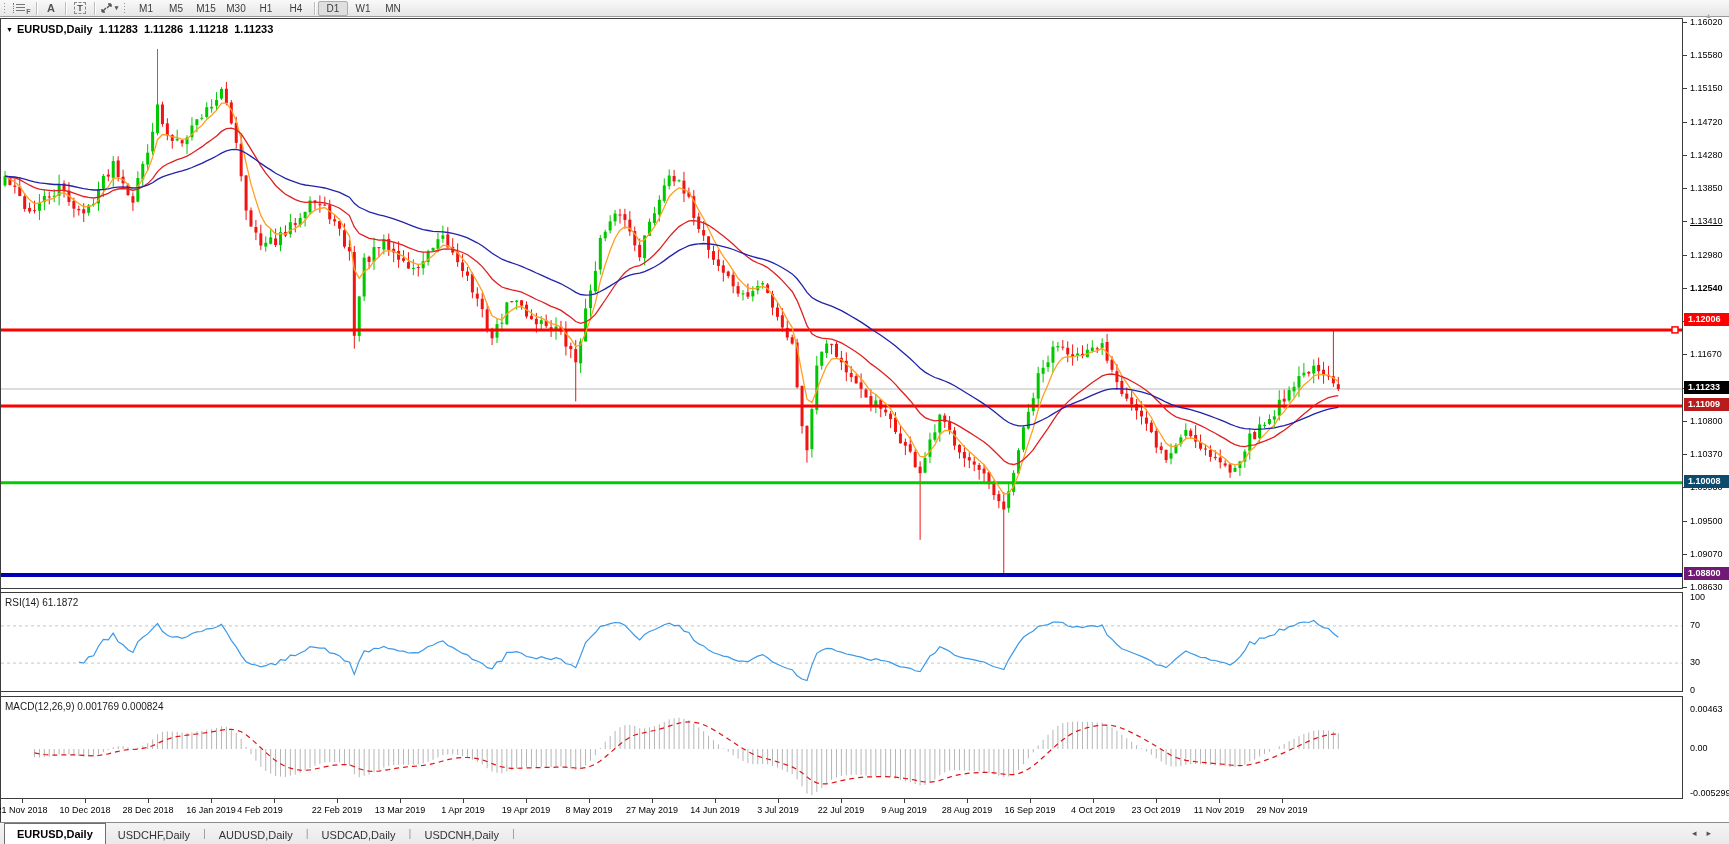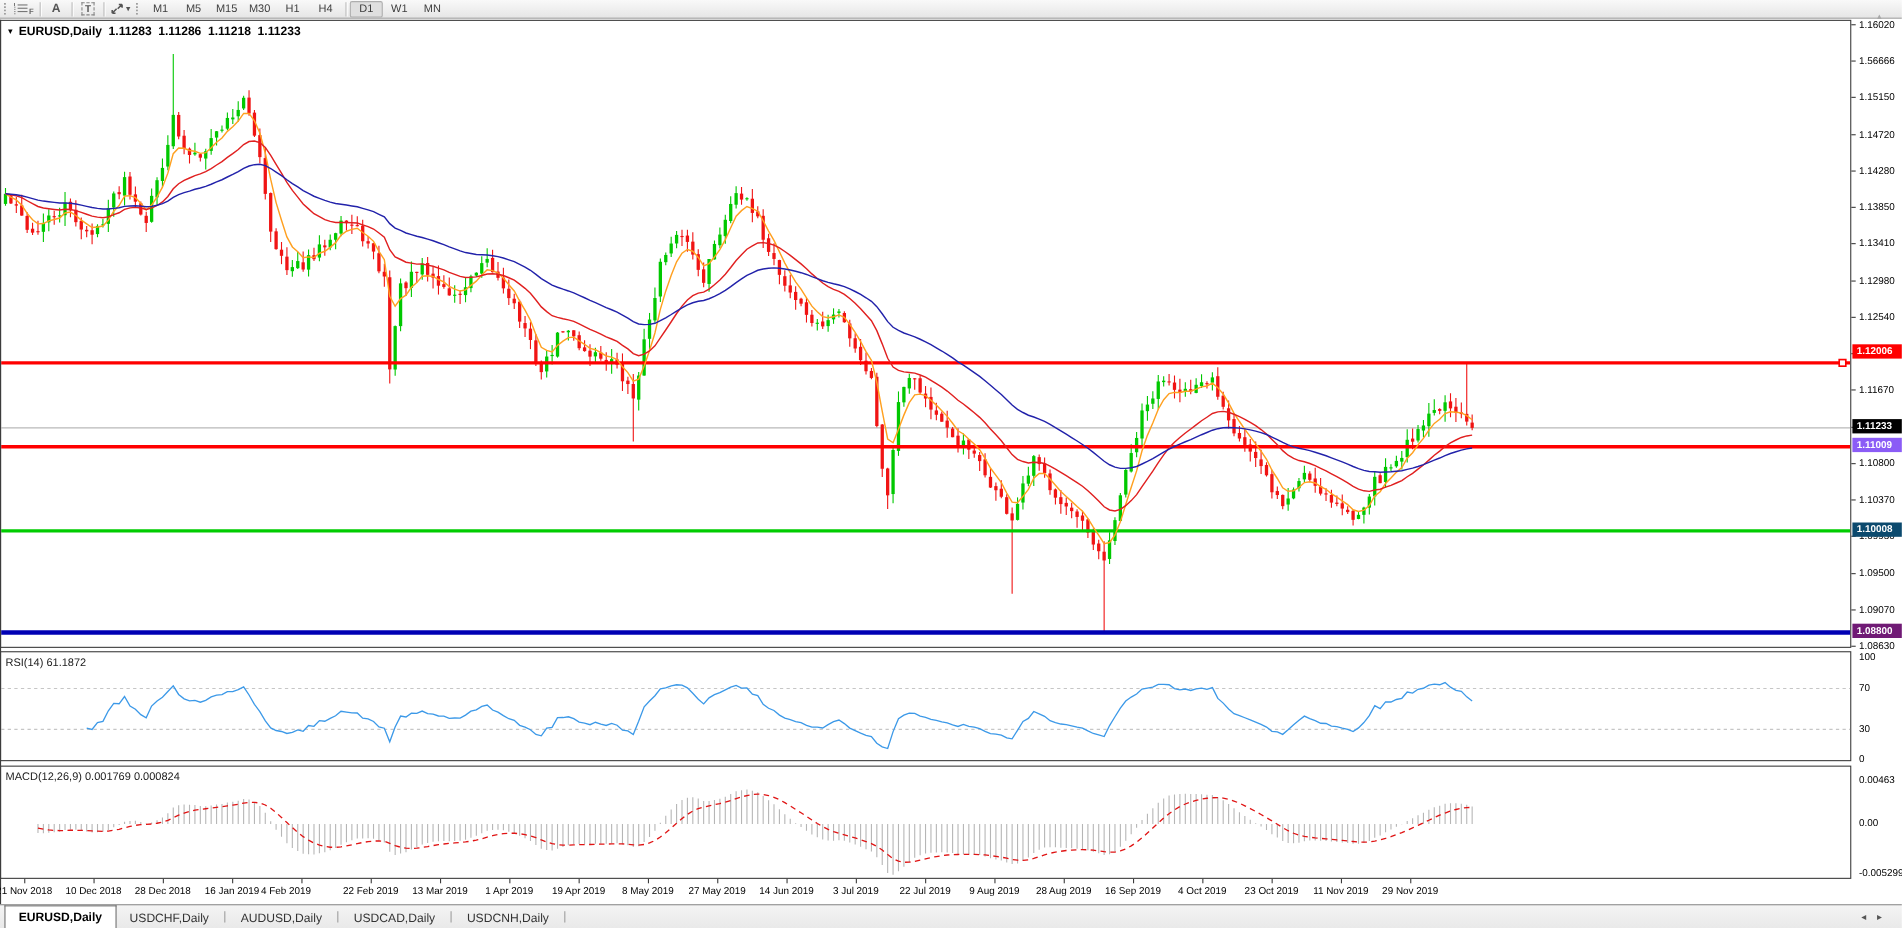--- a/index.html
+++ b/index.html
@@ -949,35 +949,35 @@
   </div>
   <div class="pane-label" style="top:597px;">RSI(14) 61.1872</div>
   <div class="pane-label" style="top:701px;">MACD(12,26,9) 0.001769 0.000824</div>
 
   <div id="win-left-edge"></div>
 
   <div id="dyn">
       <div class="axis-tick" style="top: 22px;"></div>
       <div class="axis-label" style="top: 17px;">1.16020</div>
       <div class="axis-tick" style="top: 55.2353px;"></div>
-      <div class="axis-label" style="top: 50.2353px;">1.56666</div>
+      <div class="axis-label" style="top: 50.2353px;">1.15580</div>
       <div class="axis-tick" style="top: 88.4706px;"></div>
       <div class="axis-label" style="top: 83.4706px;">1.15150</div>
       <div class="axis-tick" style="top: 121.706px;"></div>
       <div class="axis-label" style="top: 116.706px;">1.14720</div>
       <div class="axis-tick" style="top: 154.941px;"></div>
       <div class="axis-label" style="top: 149.941px;">1.14280</div>
       <div class="axis-tick" style="top: 188.176px;"></div>
       <div class="axis-label" style="top: 183.176px;">1.13850</div>
       <div class="axis-tick" style="top: 221.412px;"></div>
-      <div class="axis-label" style="top: 216.412px;">1.13410</div>
+      <div class="axis-label" style="top: 216.412px; text-decoration: underline;">1.13410</div>
       <div class="axis-tick" style="top: 254.647px;"></div>
       <div class="axis-label" style="top: 249.647px;">1.12980</div>
       <div class="axis-tick" style="top: 287.882px;"></div>
-      <div class="axis-label" style="top: 282.882px;">1.12540</div>
+      <div class="axis-label" style="top: 282.882px; font-weight: bold;">1.12540</div>
       <div class="axis-tick" style="top: 321.118px;"></div>
       <div class="axis-label" style="top: 316.118px;">1.12110</div>
       <div class="axis-tick" style="top: 354.353px;"></div>
       <div class="axis-label" style="top: 349.353px;">1.11670</div>
       <div class="axis-tick" style="top: 387.588px;"></div>
       <div class="axis-label" style="top: 382.588px;">1.11240</div>
       <div class="axis-tick" style="top: 420.824px;"></div>
       <div class="axis-label" style="top: 415.824px;">1.10800</div>
       <div class="axis-tick" style="top: 454.059px;"></div>
       <div class="axis-label" style="top: 449.059px;">1.10370</div>
@@ -1033,21 +1033,21 @@
       <div class="date-tick" style="left: 1093px;"></div>
       <div class="date-label" style="left: 1093px;">4 Oct 2019</div>
       <div class="date-tick" style="left: 1156px;"></div>
       <div class="date-label" style="left: 1156px;">23 Oct 2019</div>
       <div class="date-tick" style="left: 1219px;"></div>
       <div class="date-label" style="left: 1219px;">11 Nov 2019</div>
       <div class="date-tick" style="left: 1282px;"></div>
       <div class="date-label" style="left: 1282px;">29 Nov 2019</div>
       <div class="badge" style="top: 313px; background: rgb(255, 0, 0);">1.12006</div>
       <div class="badge" style="top: 380.988px; background: rgb(0, 0, 0);">1.11233</div>
-      <div class="badge" style="top: 398.114px; background: #8b5cf6;">1.11009</div>
+      <div class="badge" style="top: 398.114px; background: #b91c1c;">1.11009</div>
       <div class="badge" style="top: 474.645px; background: #0c4a6e;">1.10008</div>
       <div class="badge" style="top: 567.003px; background: #701a75;">1.08800</div>
     </div>
 
   <div id="tabbar">
     <div id="tabs-holder" style="display:flex;align-items:flex-end;height:22px;">
         <div class="tab active">EURUSD,Daily</div>
         <div class="tab">USDCHF,Daily</div>
         <div class="tabsep">|</div>
         <div class="tab">AUDUSD,Daily</div>

